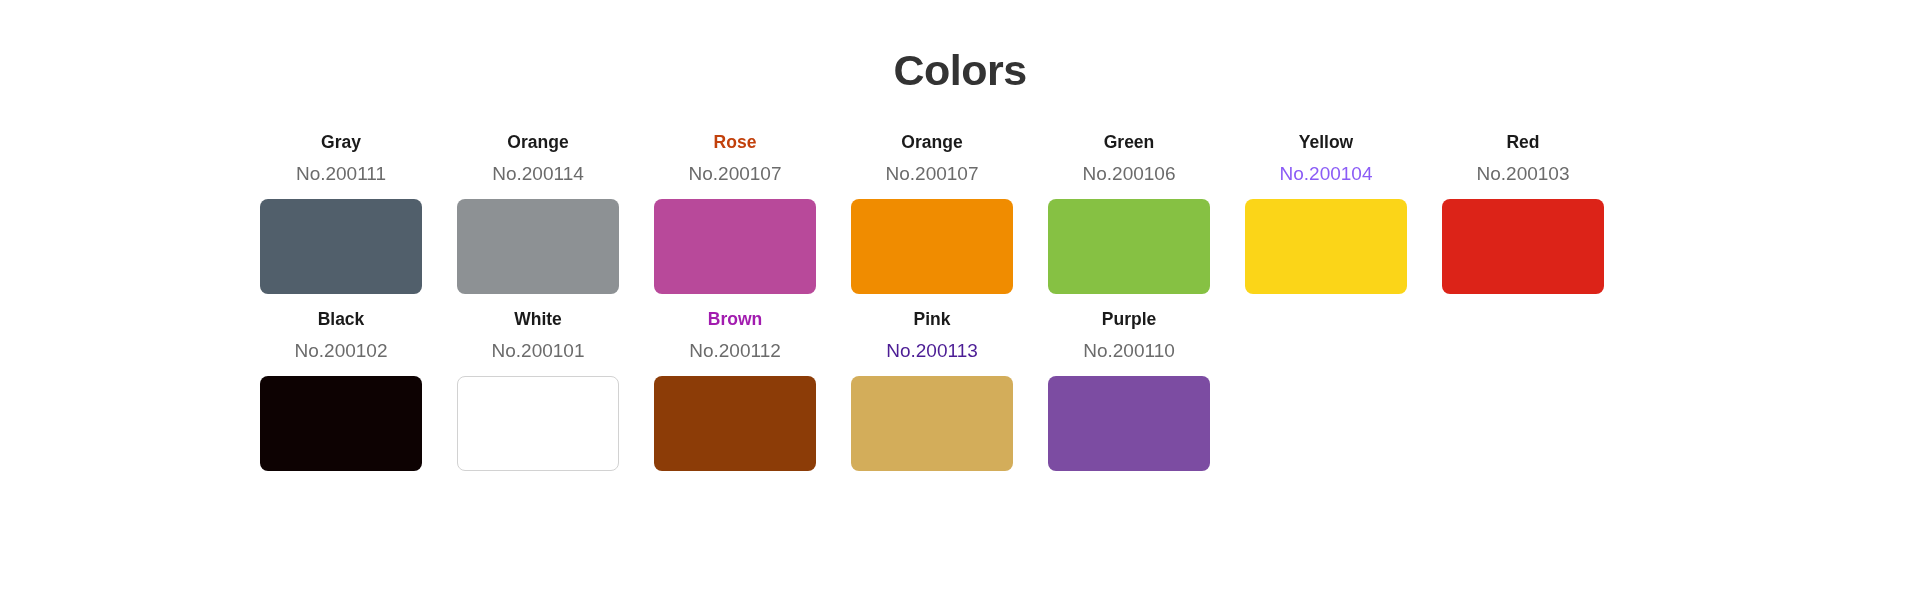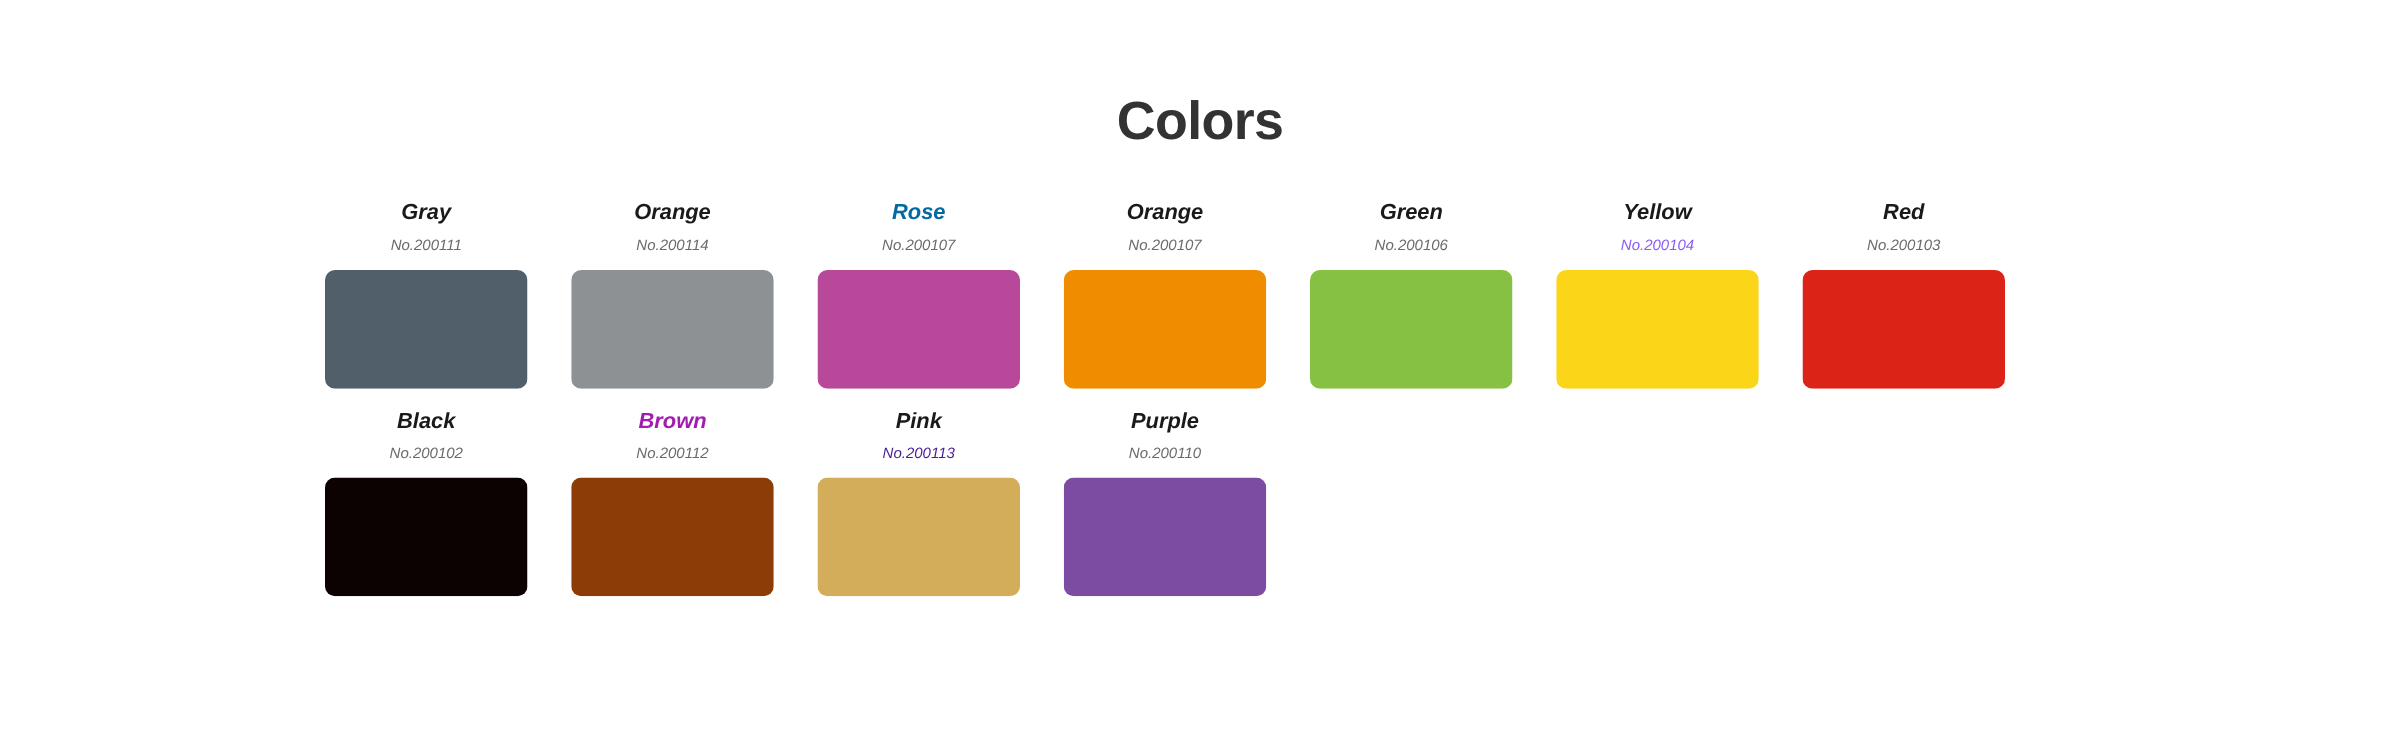--- a/index.html
+++ b/index.html
@@ -15,39 +15,37 @@
   body {
     font-family: "Liberation Sans", "DejaVu Sans", sans-serif;
     -webkit-font-smoothing: antialiased;
   }
 
   .page {
     width: 1920px;
     height: 448px;
     position: relative;
     background: #ffffff;
-    margin-top: 27px;
   }
 
   .page-title {
     text-align: center;
     font-size: 43px;
     font-weight: bold;
     color: #333333;
     letter-spacing: -0.5px;
     margin: 0;
     padding-top: 47px;
     line-height: 1.1;
   }
 
   .palette {
     margin-top: 36px;
     padding-left: 260px;
     padding-right: 60px;
-    font-style: italic;
   }
 
   .swatch-row {
     display: flex;
     flex-direction: row;
     align-items: flex-start;
     justify-content: flex-start;
     gap: 35px;
     margin-bottom: 13px;
   }
@@ -62,21 +60,21 @@
   .swatch-name {
     font-size: 17.5px;
     font-weight: bold;
     color: #1a1a1a;
     line-height: 1.45;
     text-align: center;
     white-space: nowrap;
   }
 
   .swatch-code {
-    font-size: 12px;
+    font-size: 19px;
     font-weight: normal;
     color: #6b6b6b;
     line-height: 1.5;
     margin-top: 4px;
     text-align: right;
     white-space: nowrap;
   }
 
   .swatch-chip {
     width: 162px;
@@ -104,21 +102,21 @@
         <div class="swatch-name" style="color: rgb(26, 26, 26);">Gray</div>
         <div class="swatch-code" style="color: rgb(107, 107, 107);">No.200111</div>
         <div class="swatch-chip" style="background-color: rgb(81, 95, 107);"></div>
       </div>
       <div class="swatch-card">
         <div class="swatch-name" style="color: rgb(26, 26, 26);">Orange</div>
         <div class="swatch-code" style="color: rgb(107, 107, 107);">No.200114</div>
         <div class="swatch-chip" style="background-color: rgb(141, 145, 148);"></div>
       </div>
       <div class="swatch-card">
-        <div class="swatch-name" style="color: #0369a1;">Rose</div>
+        <div class="swatch-name" style="color: #c2410c;">Rose</div>
         <div class="swatch-code" style="color: rgb(107, 107, 107);">No.200107</div>
         <div class="swatch-chip" style="background-color: rgb(184, 73, 154);"></div>
       </div>
       <div class="swatch-card">
         <div class="swatch-name" style="color: rgb(26, 26, 26);">Orange</div>
         <div class="swatch-code" style="color: rgb(107, 107, 107);">No.200107</div>
         <div class="swatch-chip" style="background-color: rgb(240, 140, 0);"></div>
       </div>
       <div class="swatch-card">
         <div class="swatch-name" style="color: rgb(26, 26, 26);">Green</div>
@@ -137,20 +135,25 @@
       </div>
     </div>
 
     <div class="swatch-row">
       <div class="swatch-card">
         <div class="swatch-name" style="color: rgb(26, 26, 26);">Black</div>
         <div class="swatch-code" style="color: rgb(107, 107, 107);">No.200102</div>
         <div class="swatch-chip" style="background-color: rgb(13, 2, 2);"></div>
       </div>
       <div class="swatch-card">
+        <div class="swatch-name" style="color: rgb(26, 26, 26);">White</div>
+        <div class="swatch-code" style="color: rgb(107, 107, 107);">No.200101</div>
+        <div class="swatch-chip bordered" style="background-color: rgb(255, 255, 255); border-color: rgb(210, 210, 210);"></div>
+      </div>
+      <div class="swatch-card">
         <div class="swatch-name" style="color: #a21caf;">Brown</div>
         <div class="swatch-code" style="color: rgb(107, 107, 107);">No.200112</div>
         <div class="swatch-chip" style="background-color: rgb(140, 60, 7);"></div>
       </div>
       <div class="swatch-card">
         <div class="swatch-name" style="color: rgb(26, 26, 26);">Pink</div>
         <div class="swatch-code" style="color: #4c1d95;">No.200113</div>
         <div class="swatch-chip" style="background-color: rgb(211, 173, 90);"></div>
       </div>
       <div class="swatch-card">

